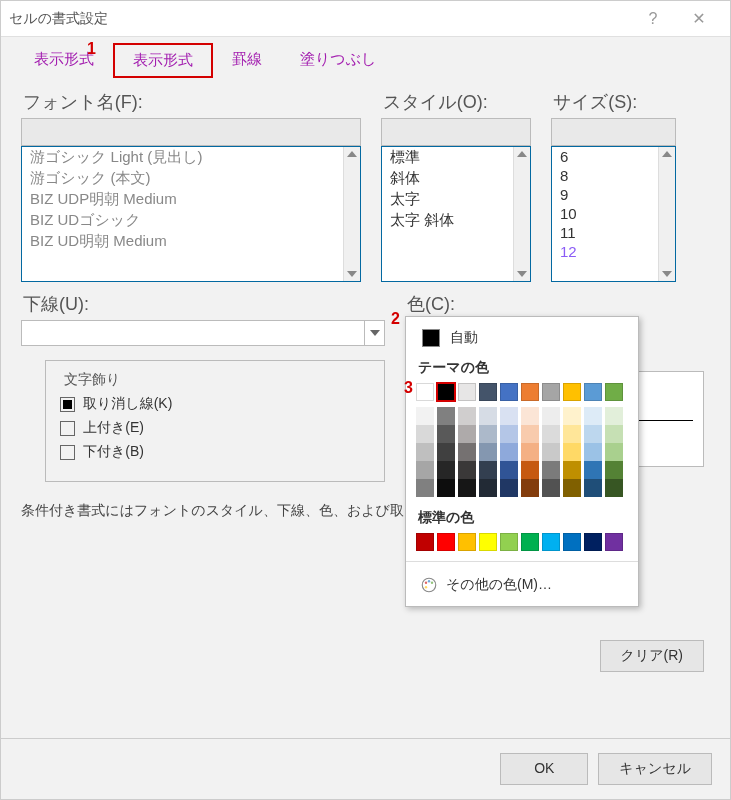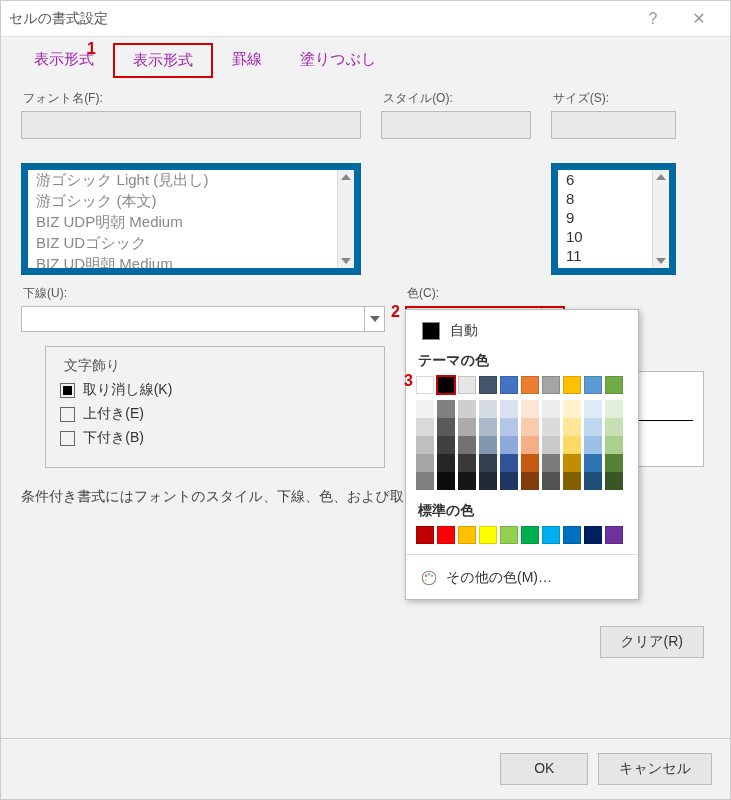--- a/index.html
+++ b/index.html
@@ -6,23 +6,23 @@
   body { margin: 0; background: #fff; font-size: 14px; color: #333; }
   .window { width: 731px; height: 800px; background: #f2f2f2; border: 1px solid #ccc; position: relative; }
   .titlebar { height: 36px; display: flex; align-items: center; padding: 0 8px; background: #fff; border-bottom: 1px solid #e0e0e0; }
   .title-text { flex: 1; font-size: 14px; color: #555; }
   .win-btn { width: 46px; text-align: center; color: #999; font-size: 16px; }
   .tabs { display: flex; padding: 6px 10px 0 14px; gap: 0; }
   .tab { padding: 6px 18px; border: 1px solid transparent; color: #a21caf; font-size: 15px; cursor: pointer; }
   .tab.active { border: 2px solid #d40000; }
   .content { padding: 8px 20px; }
   .row { display: flex; gap: 20px; }
-  .group-label { font-size: 12px; color: #555; margin: 4px 0 4px 2px; }
+  .group-label { font-size: 18px; color: #555; margin: 4px 0 4px 2px; }
   .textbox { border: 1px solid #bbb; height: 28px; background: #e9e9e9; }
-  .listbox { border: 7px solid #0369a1; background: #fff; height: 112px; overflow: hidden; position: relative; margin-top: 24px; }
+  .listbox { border: 1px solid #0369a1; background: #fff; height: 136px; overflow: hidden; position: relative; }
   .listbox .item { padding: 1px 8px; color: #888; font-size: 15px; }
   .scroll-stub { position: absolute; right: 0; top: 0; width: 17px; height: 100%; background: #f0f0f0; border-left: 1px solid #ddd; }
   .scroll-stub::before, .scroll-stub::after { content: ""; position: absolute; left: 3px; width: 0; height: 0; border-left: 5px solid transparent; border-right: 5px solid transparent; }
   .scroll-stub::before { top: 4px; border-bottom: 6px solid #888; }
   .scroll-stub::after { bottom: 4px; border-top: 6px solid #888; }
   .col-font { flex: 0 0 340px; }
   .col-style { flex: 0 0 150px; }
   .col-size { flex: 0 0 125px; }
   .underline-row { display: flex; gap: 20px; margin-top: 6px; }
   .underline-col { flex: 0 0 340px; }
@@ -88,20 +88,27 @@
           <div class="item">游ゴシック (本文)</div>
           <div class="item">BIZ UDP明朝 Medium</div>
           <div class="item">BIZ UDゴシック</div>
           <div class="item">BIZ UD明朝 Medium</div>
           <div class="scroll-stub"></div>
         </div>
       </div>
       <div class="col-style">
         <div class="group-label">スタイル(O):</div>
         <div class="textbox"></div>
+        <div class="listbox">
+          <div class="item" style="color:#333">標準</div>
+          <div class="item" style="color:#333">斜体</div>
+          <div class="item" style="color:#333">太字</div>
+          <div class="item" style="color:#333">太字 斜体</div>
+          <div class="scroll-stub"></div>
+        </div>
       </div>
       <div class="col-size">
         <div class="group-label">サイズ(S):</div>
         <div class="textbox"></div>
         <div class="listbox">
           <div class="item" style="color:#333">6</div>
           <div class="item" style="color:#333">8</div>
           <div class="item" style="color:#333">9</div>
           <div class="item" style="color:#333">10</div>
           <div class="item" style="color:#333">11</div>

